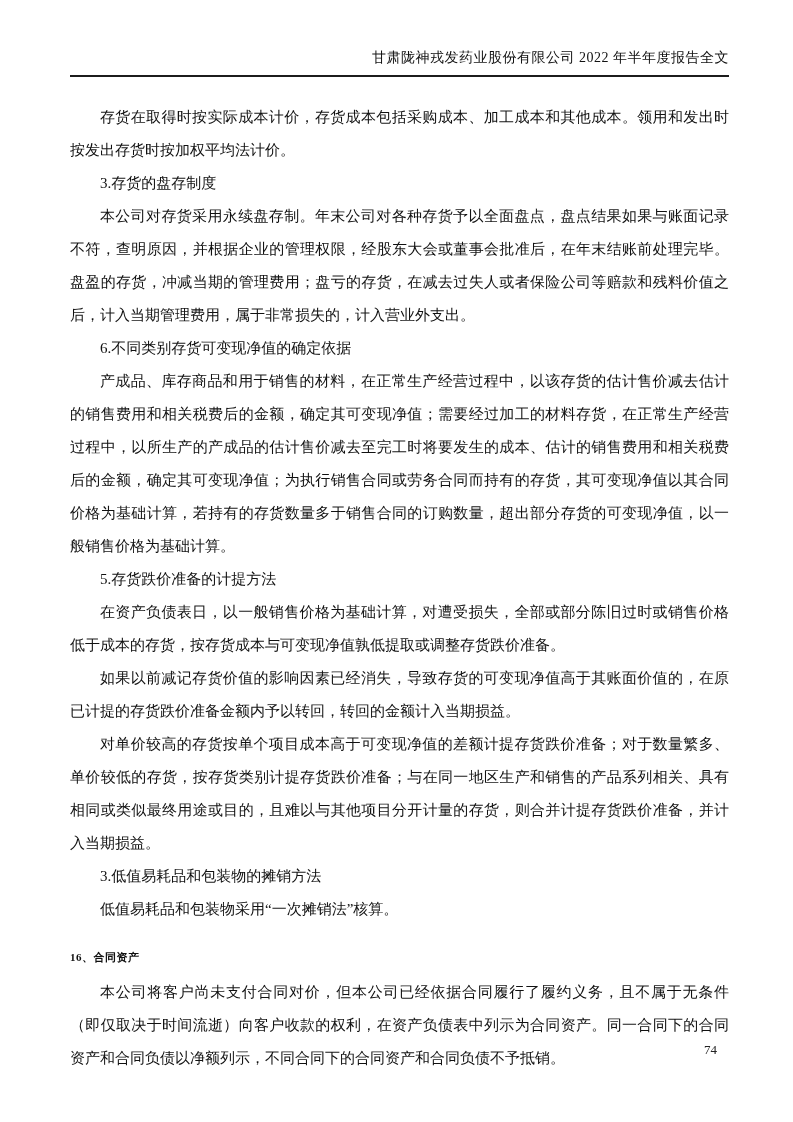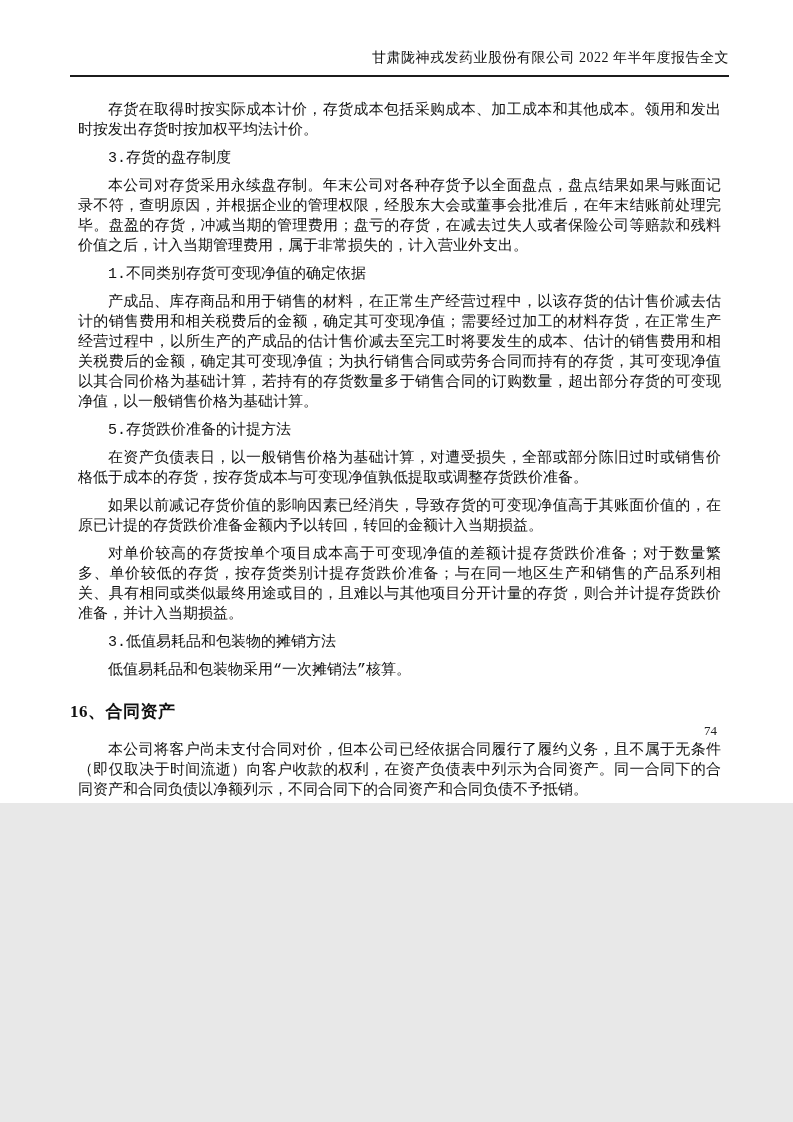--- a/index.html
+++ b/index.html
@@ -1,19 +1,19 @@
 <!DOCTYPE html>
 <html lang="zh"><head>
 <meta charset="utf-8">
 <style>
   html, body { margin: 0; padding: 0; background: #e8e8e8; }
   .page {
     position: relative;
     width: 793px;
-    height: 803px;
+    height: 1122px;
     margin: 0 auto;
     background: #ffffff;
     font-family: "Liberation Serif", "DejaVu Serif", serif;
     color: #111111;
     overflow: hidden;
   }
   .content {
     position: absolute;
     left: 70px;
     right: 64px;
@@ -22,32 +22,31 @@
   header.report-header {
     text-align: right;
     font-size: 14px;
     letter-spacing: 0.5px;
     padding-bottom: 7px;
     border-bottom: 2px solid #1c1c1c;
     line-height: 20px;
   }
   main.doc-body { margin-top: 24px; font-size: 15px; }
   main.doc-body p {
-    margin: 8px;
-    line-height: 20px;
+    margin: 0;
+    line-height: 33px;
     text-align: justify;
     text-justify: inter-ideograph;
-    font-family: Liberation Mono, monospace;
   }
   p.body-para { text-indent: 2em; }
   p.sub-heading { text-indent: 2em; text-align: left; }
   h2.section-heading {
-    font-size: 17px;
+    font-size: 11px;
     font-weight: bold;
-    margin: 15px 0 13px 0;
+    margin: 15px 0 3px 0;
     line-height: 32px;
     letter-spacing: 0.5px;
   }
   .page-number {
     position: absolute;
     right: 76px;
     bottom: 64px;
     font-size: 13px;
     color: #222222;
     margin-left: 15px;
@@ -59,21 +58,21 @@
 <div class="page">
   <div class="content">
     <header class="report-header">
       <span>甘肃陇神戎发药业股份有限公司 2022 年半年度报告全文</span>
     </header>
 
     <main class="doc-body">
       <p class="body-para">存货在取得时按实际成本计价，存货成本包括采购成本、加工成本和其他成本。领用和发出时按发出存货时按加权平均法计价。</p>
       <p class="sub-heading">3.存货的盘存制度</p>
       <p class="body-para">本公司对存货采用永续盘存制。年末公司对各种存货予以全面盘点，盘点结果如果与账面记录不符，查明原因，并根据企业的管理权限，经股东大会或董事会批准后，在年末结账前处理完毕。盘盈的存货，冲减当期的管理费用；盘亏的存货，在减去过失人或者保险公司等赔款和残料价值之后，计入当期管理费用，属于非常损失的，计入营业外支出。</p>
-      <p class="sub-heading">1.不同类别存货可变现净值的确定依据</p>
+      <p class="sub-heading">6.不同类别存货可变现净值的确定依据</p>
       <p class="body-para">产成品、库存商品和用于销售的材料，在正常生产经营过程中，以该存货的估计售价减去估计的销售费用和相关税费后的金额，确定其可变现净值；需要经过加工的材料存货，在正常生产经营过程中，以所生产的产成品的估计售价减去至完工时将要发生的成本、估计的销售费用和相关税费后的金额，确定其可变现净值；为执行销售合同或劳务合同而持有的存货，其可变现净值以其合同价格为基础计算，若持有的存货数量多于销售合同的订购数量，超出部分存货的可变现净值，以一般销售价格为基础计算。</p>
       <p class="sub-heading">5.存货跌价准备的计提方法</p>
       <p class="body-para">在资产负债表日，以一般销售价格为基础计算，对遭受损失，全部或部分陈旧过时或销售价格低于成本的存货，按存货成本与可变现净值孰低提取或调整存货跌价准备。</p>
       <p class="body-para">如果以前减记存货价值的影响因素已经消失，导致存货的可变现净值高于其账面价值的，在原已计提的存货跌价准备金额内予以转回，转回的金额计入当期损益。</p>
       <p class="body-para">对单价较高的存货按单个项目成本高于可变现净值的差额计提存货跌价准备；对于数量繁多、单价较低的存货，按存货类别计提存货跌价准备；与在同一地区生产和销售的产品系列相关、具有相同或类似最终用途或目的，且难以与其他项目分开计量的存货，则合并计提存货跌价准备，并计入当期损益。</p>
       <p class="sub-heading">3.低值易耗品和包装物的摊销方法</p>
       <p class="body-para">低值易耗品和包装物采用“一次摊销法”核算。</p>
       <h2 class="section-heading">16、合同资产</h2>
       <p class="body-para">本公司将客户尚未支付合同对价，但本公司已经依据合同履行了履约义务，且不属于无条件（即仅取决于时间流逝）向客户收款的权利，在资产负债表中列示为合同资产。同一合同下的合同资产和合同负债以净额列示，不同合同下的合同资产和合同负债不予抵销。</p>
     </main>

